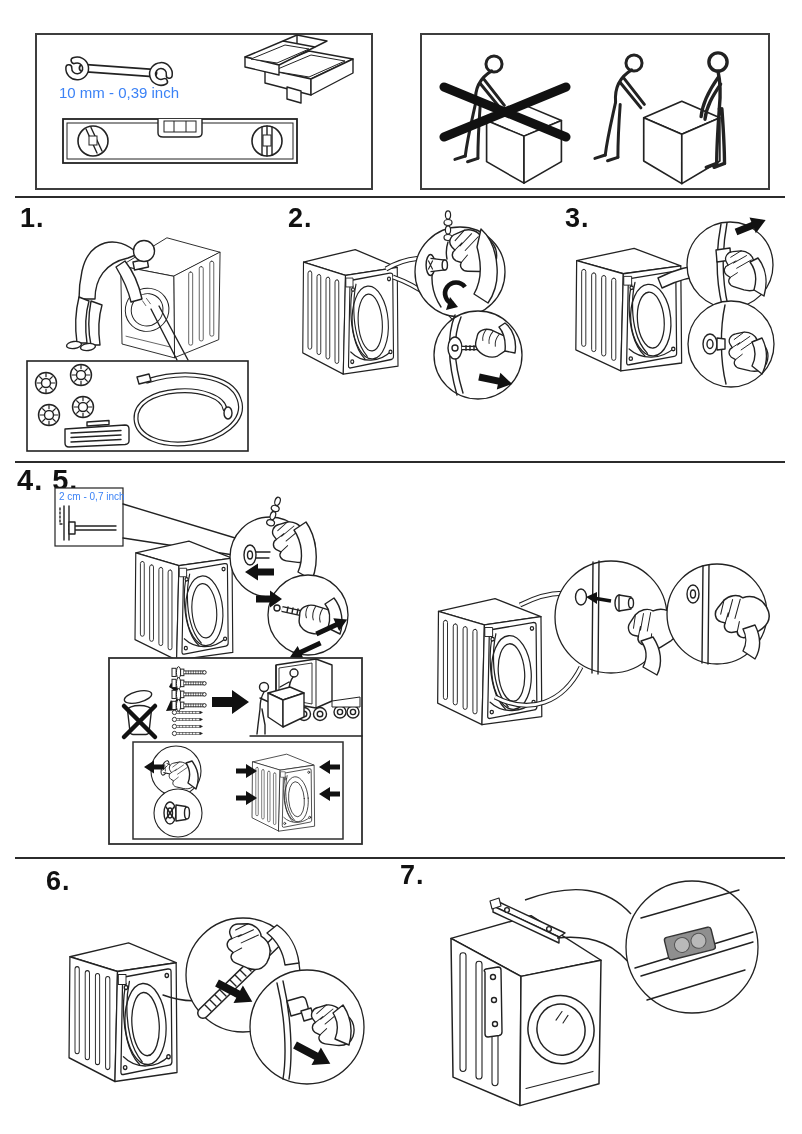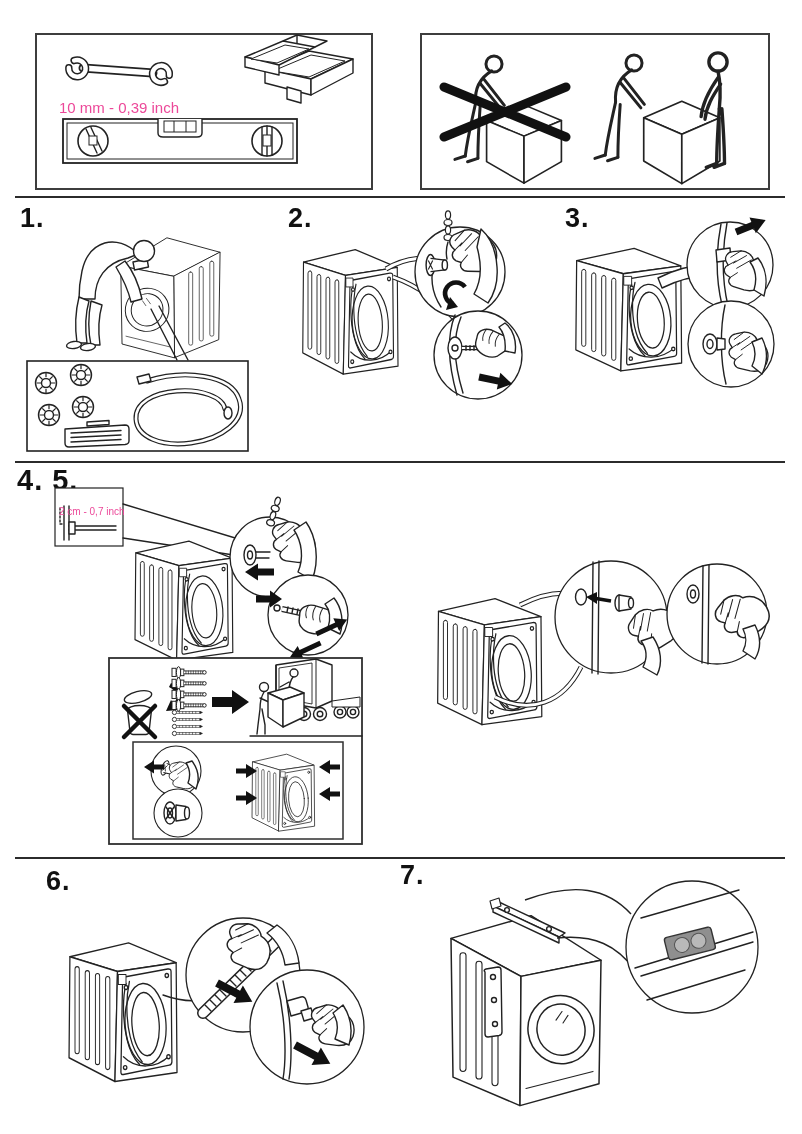--- a/index.html
+++ b/index.html
@@ -1,21 +1,21 @@
 <!DOCTYPE html>
 <html><head>
 <meta charset="utf-8">
 <style>
   html,body{margin:0;padding:0;background:#fff;}
   .page{position:relative;width:802px;height:1134px;background:#fff;overflow:hidden;font-family:"Liberation Sans",sans-serif;}
   .abs{position:absolute;}
   .frame{border:2px solid #3d3d3d;background:#fff;box-sizing:border-box;}
   .divider{background:#2b2b2b;height:2px;}
   .steplabel{font-weight:bold;color:#111;font-size:27px;letter-spacing:1px;}
-  .spec{color:#ec4899;margin-top:15px;}
+  .spec{color:#3b82f6;}
   svg{overflow:visible;display:block;}
   .ln{stroke:#222;fill:none;stroke-width:1.4;stroke-linecap:round;stroke-linejoin:round;}
   .lnf{stroke:#222;fill:#fff;stroke-width:1.4;stroke-linejoin:round;}
   .fig{stroke:#222;fill:none;stroke-width:2.6;stroke-linecap:round;stroke-linejoin:round;}
 </style>
 </head>
 <body>
 
 <div class="page">
 

